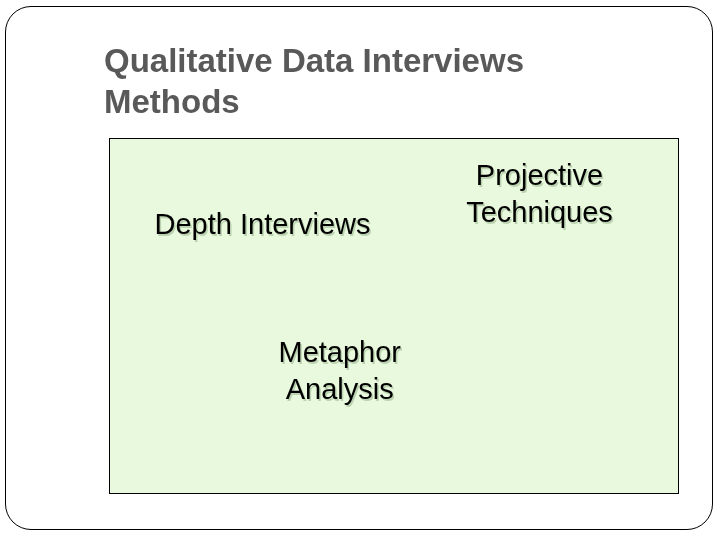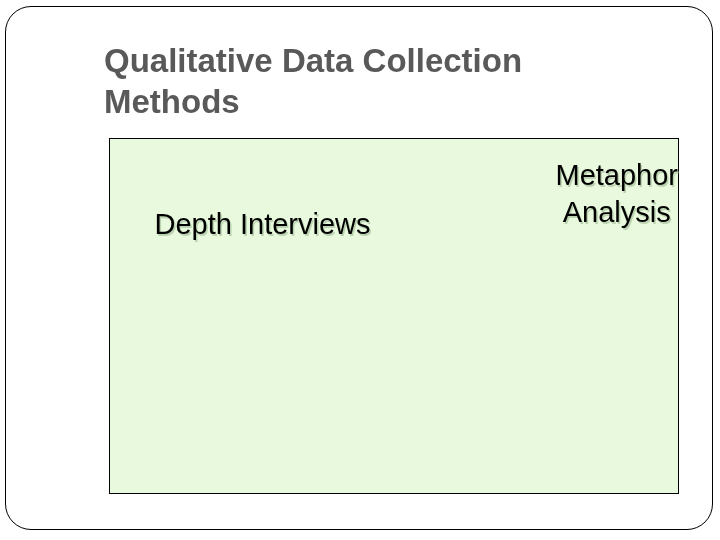--- a/index.html
+++ b/index.html
@@ -82,31 +82,35 @@
   #cell-depth-interviews      { align-items: center;      justify-content: center; padding-bottom: 6px; }
   #cell-focus-groups          { align-items: center;      justify-content: center; padding-bottom: 6px; padding-left: 14px; }
   #cell-projective-techniques { align-items: flex-start;  justify-content: center; padding-top: 18px; }
   #cell-metaphor-analysis     { align-items: flex-start;  justify-content: flex-end; padding-top: 18px; padding-left: 14px; }
 </style>
 </head>
 <body>
 
 <div id="slide-frame">
 
-  <div id="slide-title">Qualitative Data Collection
+  <div id="slide-title">Qualitative Data Interviews
 Methods</div>
 
   <div id="content-box">
     <div id="method-grid">
 
       <div class="method-cell" id="cell-depth-interviews">
         <span class="method-label">Depth Interviews</span>
       </div>
 
 
+      <div class="method-cell" id="cell-projective-techniques">
+        <span class="method-label">Projective
+Techniques</span>
+      </div>
 
       <div class="method-cell" id="cell-metaphor-analysis">
         <span class="method-label">Metaphor
 Analysis</span>
       </div>
 
     </div>
   </div>
 
 </div>

